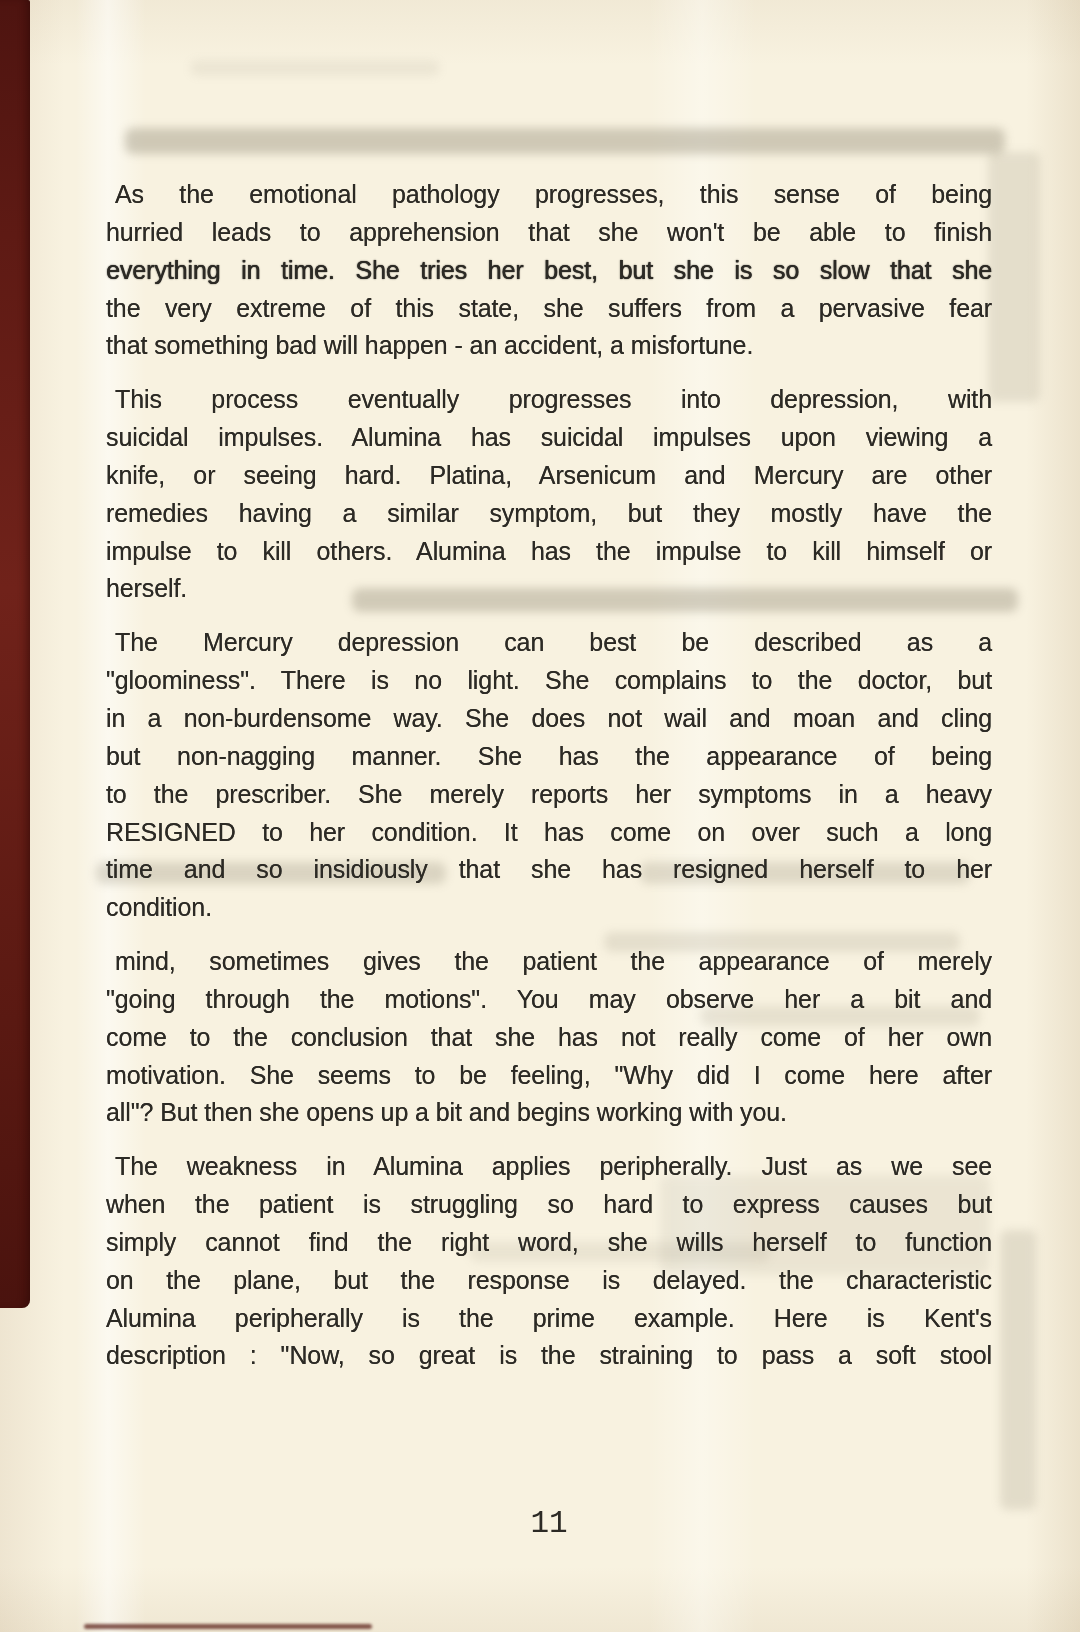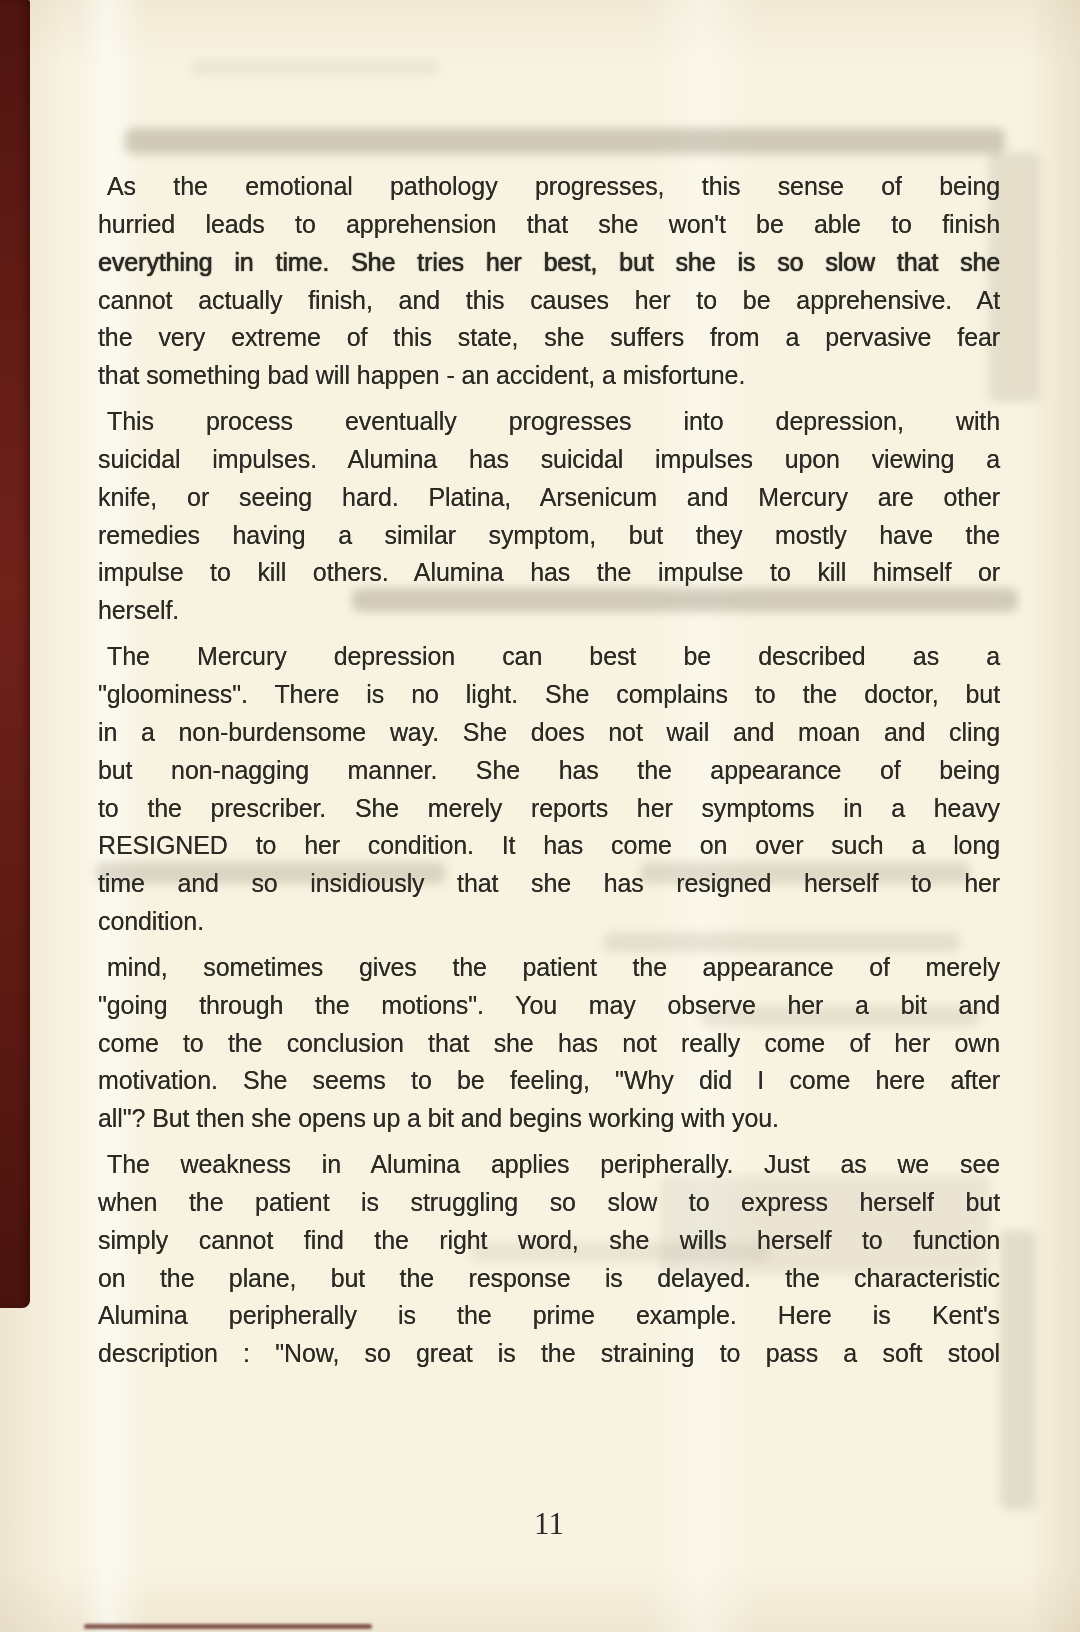--- a/index.html
+++ b/index.html
@@ -73,40 +73,40 @@
     position: absolute;
     left: 90px;
     top: 160px;
     width: 918px;
     font-size: 25px;
     line-height: 37.85px;
     letter-spacing: -0.1px;
     color: var(--ink, #2c2a25);
     text-shadow: 0 0 0.6px rgba(44,42,37,0.85);
   }
-  .para { margin: 8px; padding: 0; }
+  .para { margin: 16px; padding: 0; }
   .para .line:first-child { text-indent: 9px; }
   .line {
     display: block;
     height: 37.85px;
     text-align: justify;
     text-align-last: justify;
   }
   .line.short { text-align-last: left; }
   .line.heavy {
     text-shadow: 0 0 1.5px rgba(38,36,31,0.95), 0.4px 0 0 rgba(38,36,31,0.9);
   }
 
   .page-number {
     position: absolute;
     left: 90px;
     top: 1506px;
     width: 918px;
     text-align: center;
-    font-family: Liberation Serif, serif;
+    font-family: Liberation Mono, monospace;
     font-size: 31px;
     color: var(--ink, #2c2a25);
   }
 </style>
 </head>
 <body>
 
 <div class="page">
 
   <div class="binding"></div>
@@ -121,21 +121,20 @@
   <div class="ghost g8"></div>
   <div class="ghost g9"></div>
   <div class="ghost g10"></div>
   <div class="ghost g11"></div>
 
   <main class="text-block" id="textBlock">
       <p class="para">
         <span class="line">As the emotional pathology progresses, this sense of being</span>
         <span class="line">hurried leads to apprehension that she won't be able to finish</span>
         <span class="line heavy">everything in time. She tries her best, but she is so slow that she</span>
-        <span class="line">cannot actually finish, and this causes her to be apprehensive. At</span>
         <span class="line">the very extreme of this state, she suffers from a pervasive fear</span>
         <span class="line short">that something bad will happen - an accident, a misfortune.</span>
       </p>
       <p class="para">
         <span class="line">This process eventually progresses into depression, with</span>
         <span class="line">suicidal impulses. Alumina has suicidal impulses upon viewing a</span>
         <span class="line">knife, or seeing hard. Platina, Arsenicum and Mercury are other</span>
         <span class="line">remedies having a similar symptom, but they mostly have the</span>
         <span class="line">impulse to kill others. Alumina has the impulse to kill himself or</span>
         <span class="line short">herself.</span>
@@ -152,21 +151,21 @@
       </p>
       <p class="para">
         <span class="line">mind, sometimes gives the patient the appearance of merely</span>
         <span class="line">"going through the motions". You may observe her a bit and</span>
         <span class="line">come to the conclusion that she has not really come of her own</span>
         <span class="line">motivation. She seems to be feeling, "Why did I come here after</span>
         <span class="line short">all"? But then she opens up a bit and begins working with you.</span>
       </p>
       <p class="para">
         <span class="line">The weakness in Alumina applies peripherally. Just as we see</span>
-        <span class="line">when the patient is struggling so slow to express herself but</span>
+        <span class="line">when the patient is struggling so hard to express causes but</span>
         <span class="line">simply cannot find the right word, she wills herself to function</span>
         <span class="line">on the plane, but the response is delayed. the characteristic</span>
         <span class="line">Alumina peripherally is the prime example. Here is Kent's</span>
         <span class="line">description : "Now, so great is the straining to pass a soft stool</span>
       </p>
     </main>
 
   <div class="page-number">11</div>
 
   <div class="bottom-mark"></div>

